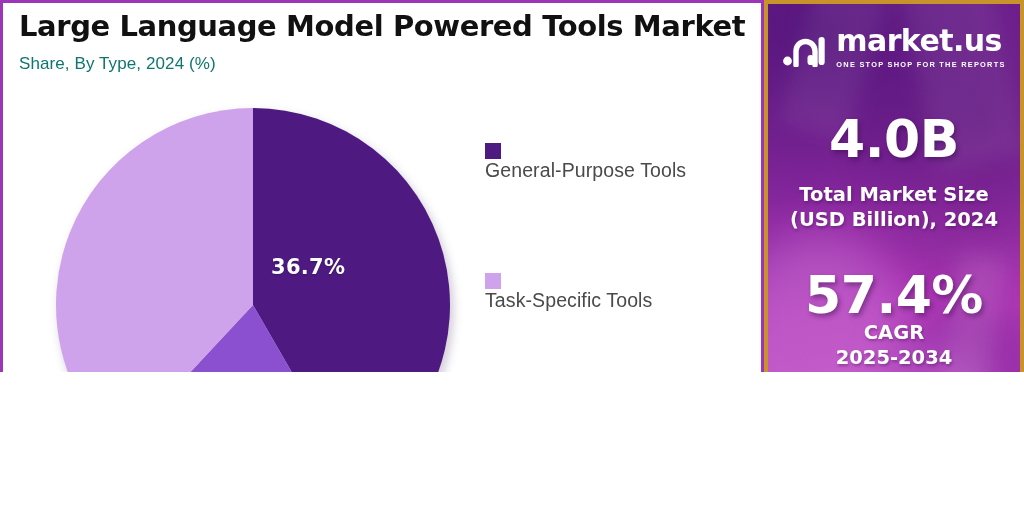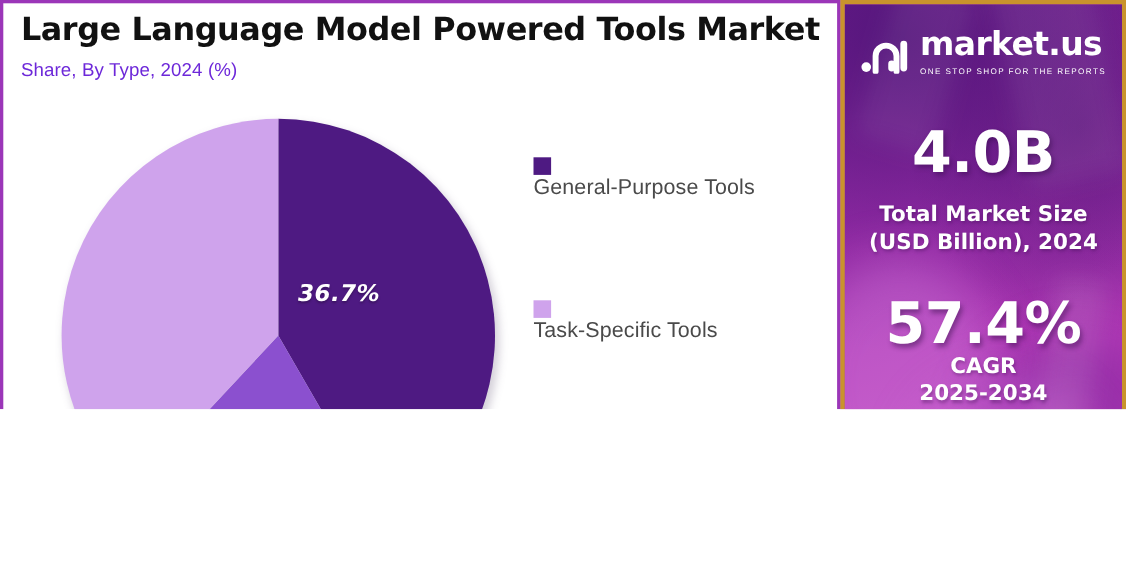--- a/index.html
+++ b/index.html
@@ -42,21 +42,21 @@
     font-weight: 700;
     color: #111111;
     letter-spacing: -0.4px;
     line-height: 1.2;
     white-space: nowrap;
   }
   .chart-subtitle {
     font-family: "Liberation Sans", sans-serif;
     font-size: 17px;
     font-weight: 400;
-    color: #6d28d9;
+    color: #0f766e;
     margin-top: 10px;
     letter-spacing: 0.1px;
   }
 
   
   .pie-wrap {
     position: absolute;
     left: 52px;
     top: 104px;
     width: 396px;
@@ -77,21 +77,20 @@
     left: 0;
     top: 0;
   }
   .slice-label {
     position: absolute;
     left: 216px;
     top: 148px;
     font-family: "DejaVu Sans", sans-serif;
     font-size: 21px;
     font-weight: 700;
-    font-style: italic;
     color: #ffffff;
     letter-spacing: 0.3px;
     white-space: nowrap;
     text-shadow: 0 1px 2px rgba(0,0,0,0.25);
   }
 
   
   .legend {
     position: absolute;
     left: 482px;
@@ -174,21 +173,21 @@
     font-family: "DejaVu Sans", sans-serif;
     font-size: 30px;
     font-weight: 700;
     color: #ffffff;
     line-height: 1;
     letter-spacing: -0.6px;
   }
   .logo-tag {
     font-family: "Liberation Sans", sans-serif;
     font-size: 7.4px;
-    font-weight: 400;
+    font-weight: 700;
     color: #ffffff;
     letter-spacing: 1.25px;
     margin-top: 4px;
     white-space: nowrap;
   }
 
   .big-stat {
     font-family: "DejaVu Sans", sans-serif;
     font-size: 52px;
     font-weight: 700;

